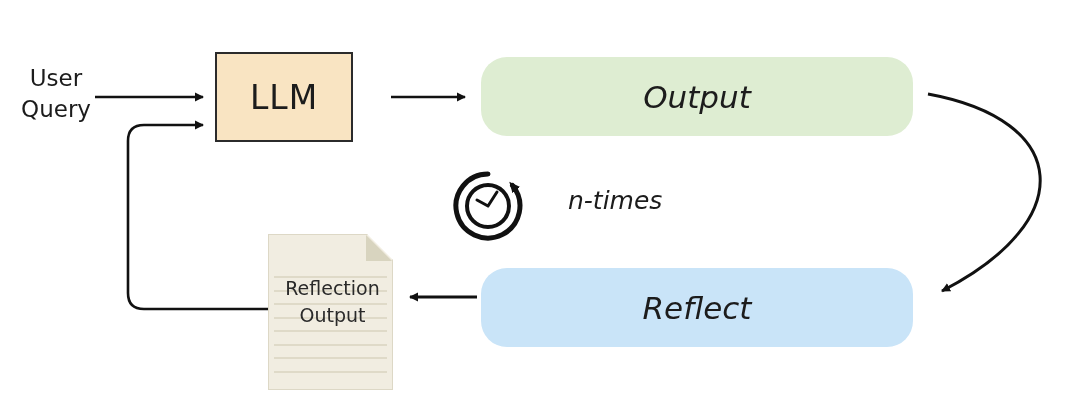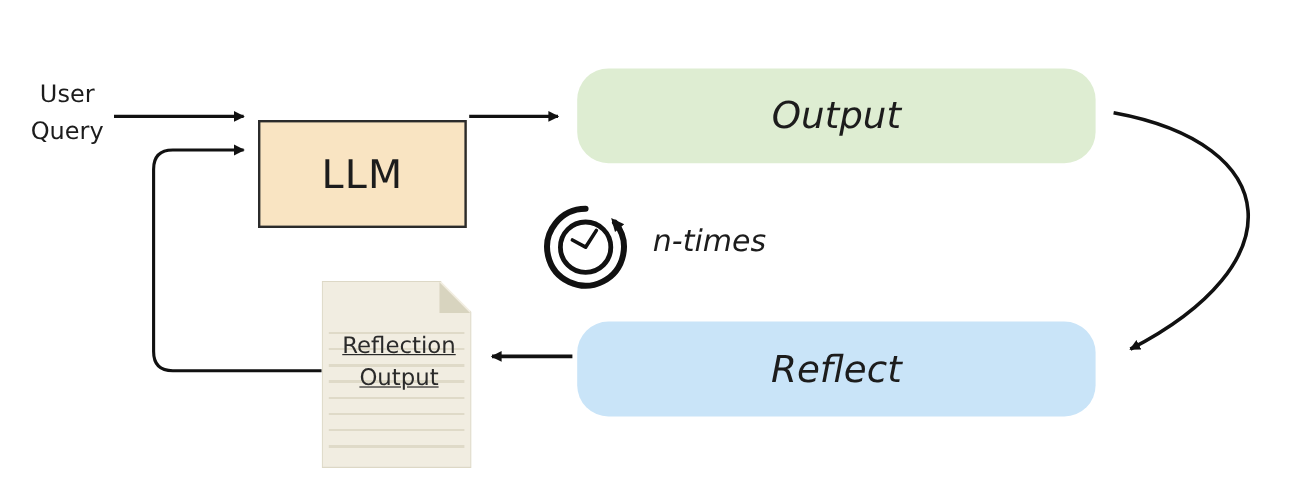--- a/index.html
+++ b/index.html
@@ -21,37 +21,37 @@
     width:1080px;height:411px;
     background:var(--background);
     font-family:"DejaVu Sans", sans-serif;
     color:var(--text);
     overflow:hidden;
   }
   .arrow-layer{position:absolute;inset:0;width:1080px;height:411px;}
   .node{position:absolute;display:flex;align-items:center;justify-content:center;box-sizing:border-box;}
   .label-user-query{
     left:8px;top:62px;width:96px;height:64px;
-    text-align:center;font-size:20px;line-height:31px;
+    text-align:center;font-size:23px;line-height:31px;
     white-space:pre-line;font-weight:500;
   }
   .box-llm{
-    left:215px;top:52px;width:174px;height:90px;
+    left:215px;top:52px;width:138px;height:90px;
     background:var(--llm_fill);
     border:2px solid var(--llm_border);
-    font-size:33px;letter-spacing:1px;margin-top:48px;
+    font-size:33px;letter-spacing:1px;
   }
   .pill{
     width:432px;height:79px;border-radius:26px;
     font-size:31px;font-style:italic;font-weight:500;
   }
   .box-output{left:481px;top:57px;background:var(--output_fill);}
   .box-reflect{left:481px;top:268px;background:var(--reflect_fill);}
   .loop-label{
-    position:absolute;left:544px;top:186px;
+    position:absolute;left:568px;top:186px;
     font-size:25px;font-style:italic;
   }
   .clock-icon{position:absolute;left:443px;top:164px;}
   .paper{
     position:absolute;left:268px;top:234px;width:125px;height:156px;
     background:var(--paper_fill);
     border:1px solid var(--paper_border);
     clip-path:polygon(0 0, calc(100% - 26px) 0, 100% 26px, 100% 100%, 0 100%);
     box-sizing:border-box;
   }
@@ -62,21 +62,21 @@
       var(--paper_line) 11.5px, var(--paper_line) 13.5px);
   }
   .paper-fold{
     position:absolute;top:0;right:0;width:26px;height:26px;
     background:var(--paper_fold);
     clip-path:polygon(0 0, 100% 100%, 0 100%);
   }
   .paper-label{
     position:absolute;left:4px;right:0;top:40px;
     text-align:center;font-size:19px;line-height:27px;
-    white-space:pre-line;color:#2a2a2a;text-decoration:underline;
+    white-space:pre-line;color:#2a2a2a;
   }
 </style>
 </head>
 <body>
 
 <div class="canvas">
 
   <svg class="arrow-layer" viewBox="0 0 1080 411" xmlns="http://www.w3.org/2000/svg">
     <defs>
       <marker id="ah" markerWidth="10" markerHeight="10" refX="8" refY="4.5" orient="auto" markerUnits="userSpaceOnUse" viewBox="0 0 10 9">

